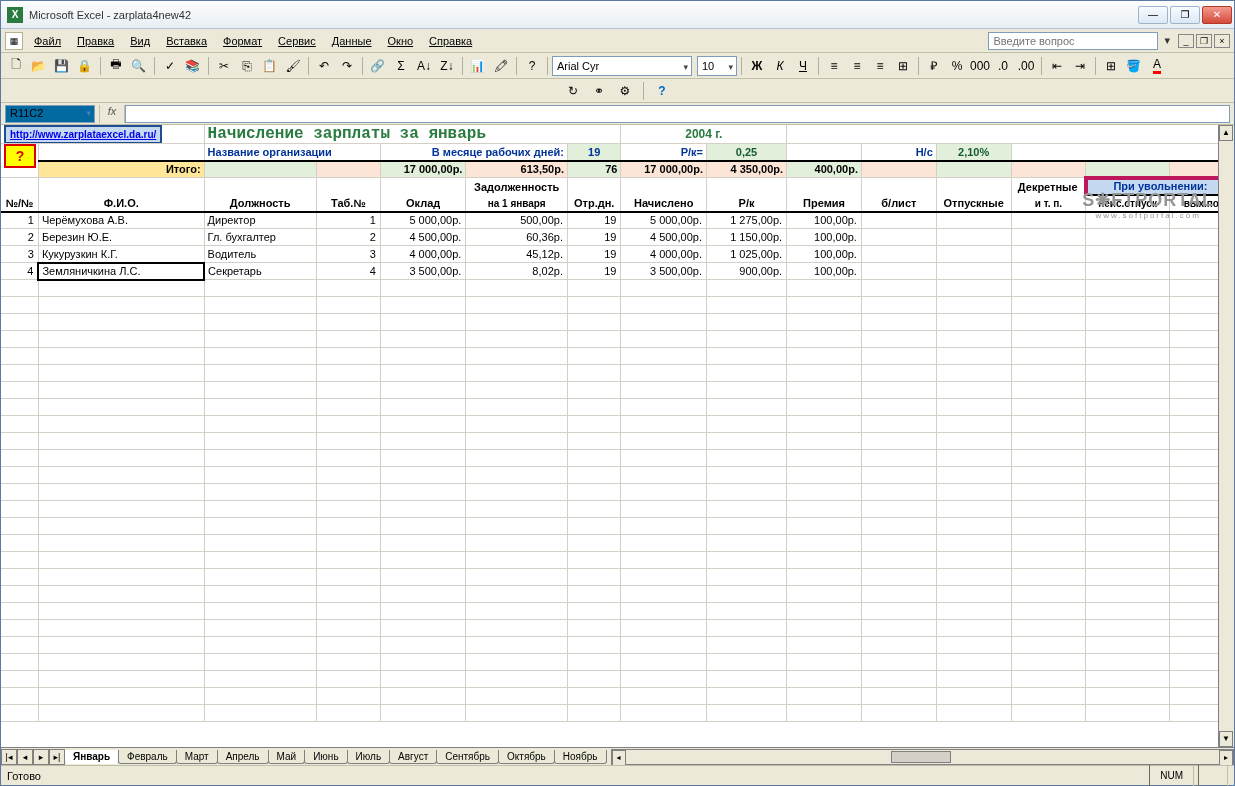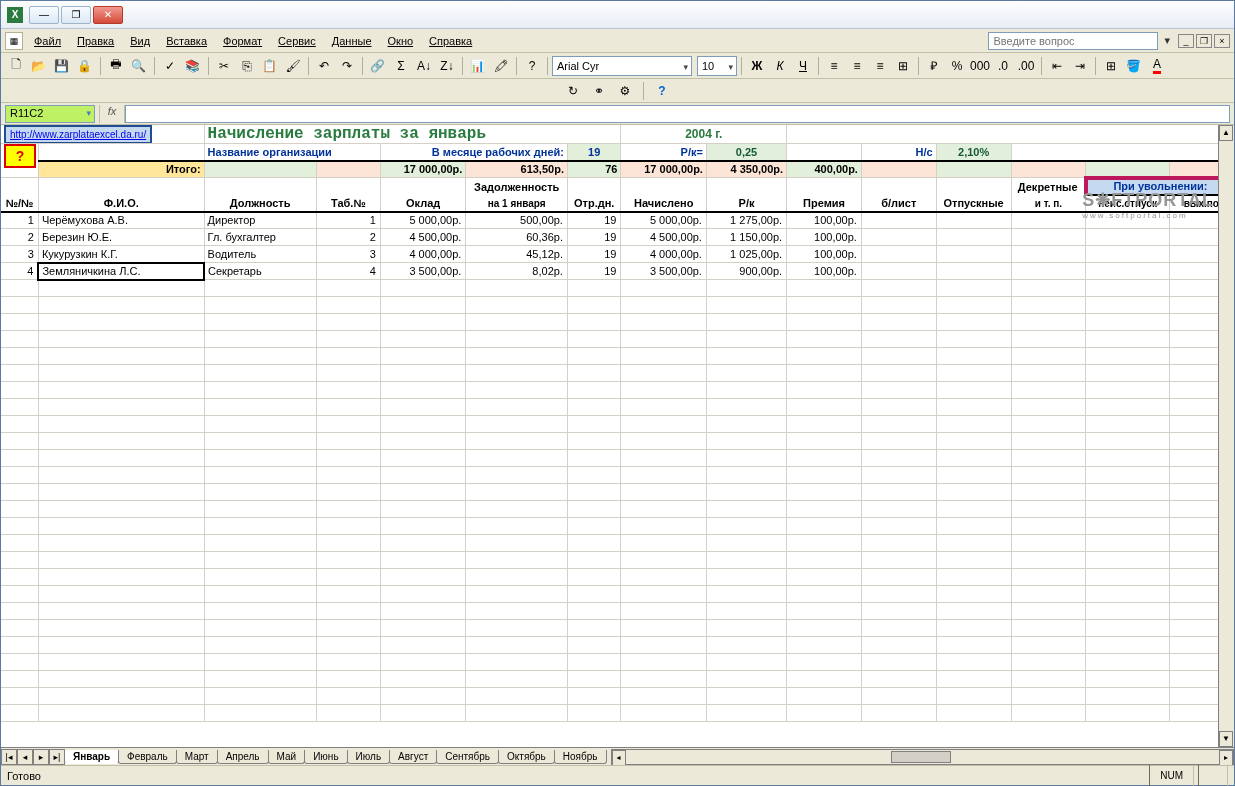--- a/index.html
+++ b/index.html
@@ -19,29 +19,29 @@
 .menubar .question-box { width: 170px; height: 18px; border: 1px solid #7f9db9; background: #fff; padding: 1px 4px; color: #999; font-size: 11px; }
 .menubar .child-btns { display: flex; gap: 2px; margin-left: 6px; }
 .menubar .child-btn { width: 16px; height: 14px; border: 1px solid #888; background: #ece9d8; font-size: 9px; line-height: 12px; text-align: center; cursor: pointer; }
 .toolbar { height: 26px; background: #ece9d8; display: flex; align-items: center; padding: 0 4px; border-bottom: 1px solid #c0c0a8; gap: 1px; }
 .tb-btn { width: 22px; height: 22px; display: inline-flex; align-items: center; justify-content: center; cursor: pointer; font-size: 12px; border: 1px solid transparent; }
 .tb-sep { width: 1px; height: 18px; background: #b0b0a0; margin: 0 3px; }
 .tb-dd { height: 20px; border: 1px solid #7f9db9; background: #fff; padding: 1px 16px 1px 4px; position: relative; font-size: 11px; line-height: 16px; }
 .tb-dd::after { content: '▾'; position: absolute; right: 3px; top: 2px; font-size: 9px; color: #444; }
 .toolbar2 { height: 24px; background: #ece9d8; display: flex; align-items: center; justify-content: center; border-bottom: 1px solid #c0c0a8; gap: 4px; }
 .namebox-row { height: 22px; display: flex; align-items: center; border-bottom: 1px solid #c0c0a8; background: #ece9d8; }
-.namebox { width: 90px; height: 18px; border: 1px solid #7f9db9; background: #bef264; margin: 0 4px; padding: 1px 4px; position: relative; }
+.namebox { width: 90px; height: 18px; border: 1px solid #7f9db9; background: #0369a1; margin: 0 4px; padding: 1px 4px; position: relative; }
 .namebox::after { content: '▾'; position: absolute; right: 3px; top: 2px; color: #4a7dbb; font-size: 9px; }
 .fx { width: 26px; height: 18px; text-align: center; font-style: italic; color: #555; border-left: 1px solid #c0c0a8; border-right: 1px solid #c0c0a8; }
 .formula-bar { flex: 1; height: 18px; background: #fff; border: 1px solid #7f9db9; margin-right: 4px; }
 .sheet-area { flex: 1; display: flex; flex-direction: column; overflow: hidden; background: #fff; }
 .sheet-content { flex: 1; overflow: hidden; position: relative; }
 .grid-table { border-collapse: collapse; width: 100%; table-layout: fixed; }
 .grid-table td, .grid-table th { border-right: 1px solid #d4d0c8; border-bottom: 1px solid #d4d0c8; height: 17px; padding: 0 3px; font-size: 11px; white-space: nowrap; overflow: hidden; }
-.hdr-link { background: #c5d9f1; border: 2px solid #1f4d8f; padding: 2px 4px; color: #0000ee; text-decoration: underline; font-size: 10px; }
+.hdr-link { background: #c5d9f1; border: 2px solid #1f4d8f; padding: 2px 4px; color: #0000ee; text-decoration: underline; font-size: 10px; font-weight: bold; }
 .doc-title { font-family: "Courier New", monospace; font-size: 16px; font-weight: bold; color: #2a7b3f; }
 .year { font-size: 12px; font-weight: bold; color: #2a7b3f; }
 .help-btn { width: 32px; height: 24px; background: #ffff00; border: 2px solid #d00; color: #d00; font-weight: bold; text-align: center; font-size: 14px; line-height: 20px; }
 .label-blue { color: #003399; font-weight: bold; }
 .val-box { border: 1px solid #333; text-align: center; background: #e2efda; }
 .val-box.blue { color: #003399; font-weight: bold; }
 .val-box.green { color: #145a32; font-weight: bold; }
 .totals td { border-top: 2px solid #000 !important; }
 .totals .lbl { text-align: right; font-weight: bold; background: #ffe699; }
 .totals .v { text-align: right; font-weight: bold; }
@@ -59,29 +59,30 @@
 .tab-nav-btn { width: 16px; height: 16px; border: 1px solid #808080; background: #ece9d8; text-align: center; font-size: 9px; line-height: 14px; cursor: pointer; }
 .sheet-tab { padding: 1px 8px; background: #ece9d8; border: 1px solid #808080; border-top: none; cursor: pointer; border-radius: 0 0 3px 3px; margin-left: -1px; }
 .sheet-tab.active { background: #fff; font-weight: bold; border-bottom: 1px solid #fff; }
 .hscroll { flex: 1; height: 16px; background: #ece9d8; border: 1px solid #808080; position: relative; margin-left: 4px; }
 .hscroll-thumb { position: absolute; left: 45%; top: 1px; width: 60px; height: 12px; background: #d4d0c8; border: 1px solid #808080; }
 .vscroll { position: absolute; right: 0; top: 0; bottom: 0; width: 16px; background: #ece9d8; border-left: 1px solid #808080; }
 .vscroll-btn { width: 14px; height: 16px; border: 1px solid #808080; background: #ece9d8; font-size: 8px; text-align: center; line-height: 14px; }
 .statusbar { height: 20px; background: #ece9d8; border-top: 1px solid #c0c0a8; display: flex; align-items: center; padding: 0 6px; font-size: 11px; }
 .statusbar .sb-cell { border: 1px inset #c0c0a8; padding: 11px 10px; margin-left: 4px; font-size: 10px; }
 .watermark { position: absolute; right: 20px; top: 64px; font-size: 18px; font-weight: bold; color: #959595; font-family: Arial; letter-spacing: 1px; pointer-events: none; }
-.watermark .sub { font-size: 8px; font-weight: normal; letter-spacing: 2px; display: block; text-align: left; }
+.watermark .sub { font-size: 8px; font-weight: normal; letter-spacing: 2px; display: block; text-align: center; }
 </style>
 </head>
 <body>
 
 <div class="window">
 
   <div class="titlebar">
     <span class="app-icon">X</span>
+    <span class="title">Microsoft Excel - zarplata4new42</span>
     <div class="win-btns">
       <div class="win-btn">—</div>
       <div class="win-btn">❐</div>
       <div class="win-btn close">✕</div>
     </div>
   </div>
 
   <div class="menubar">
     <span class="menu-icon">▦</span>
     <span class="menu-item"><u>Файл</u></span>

